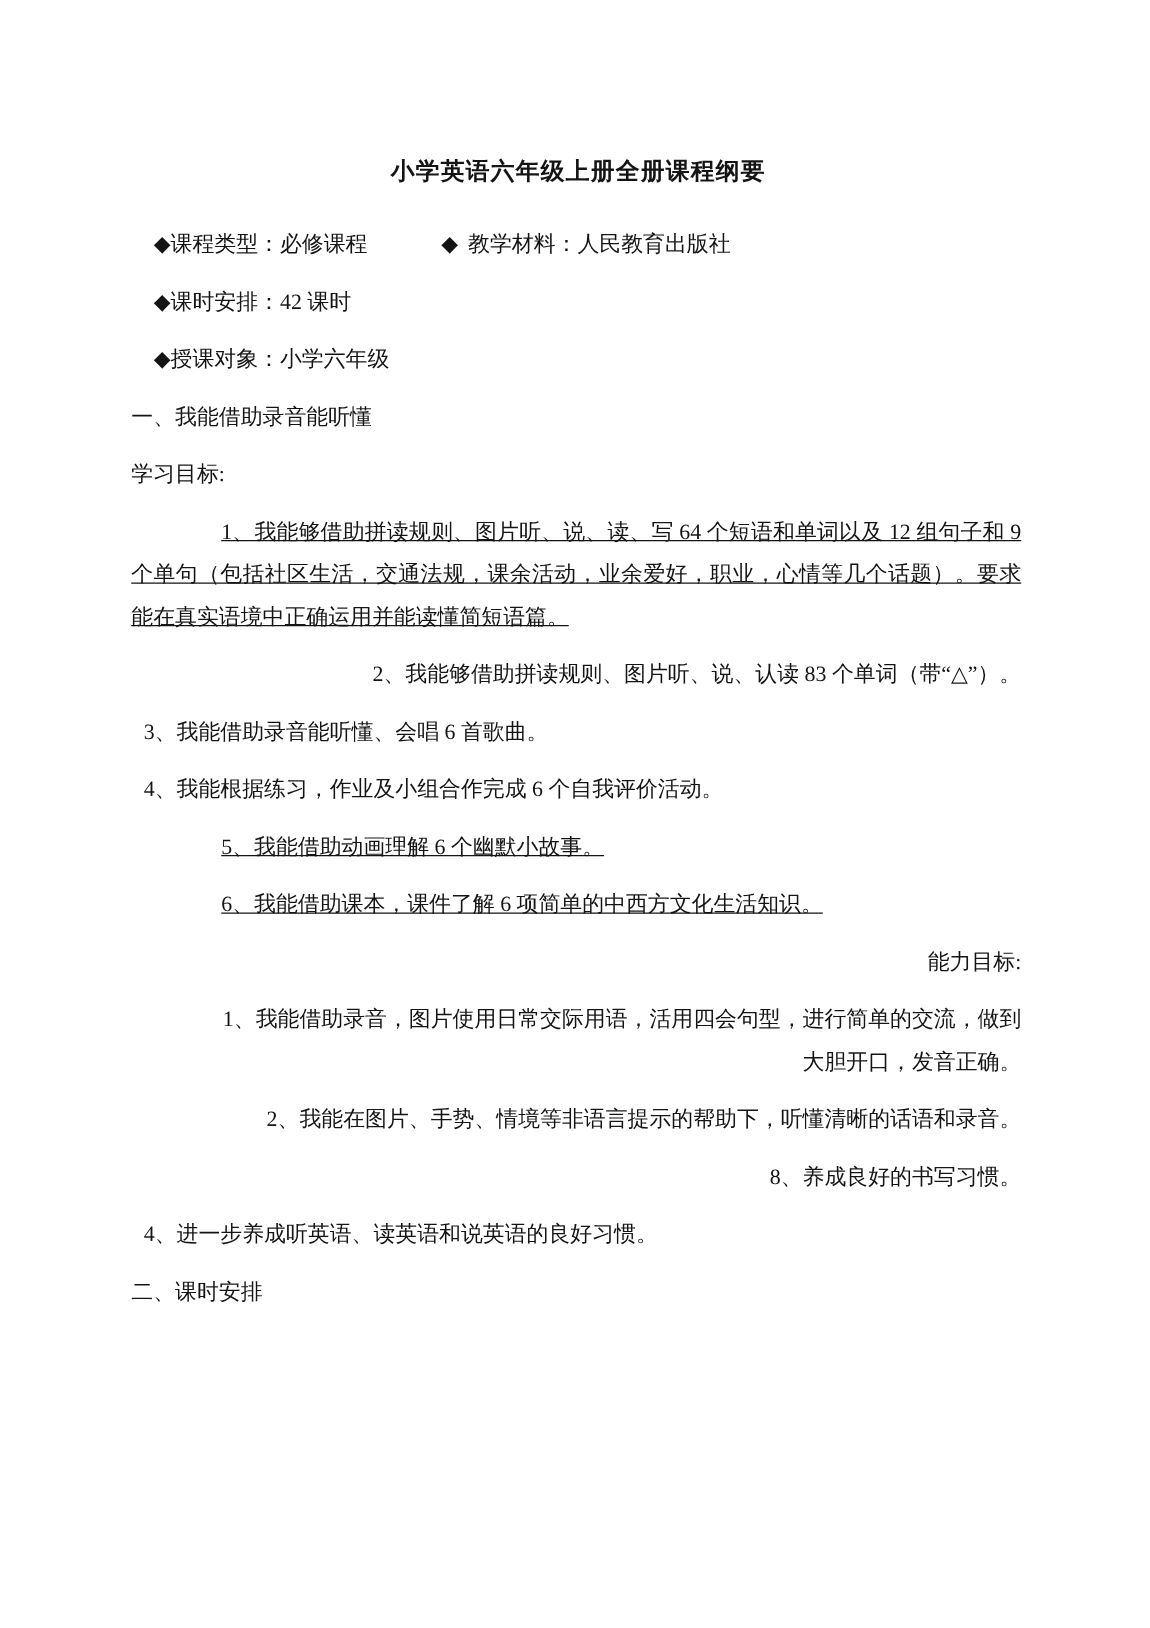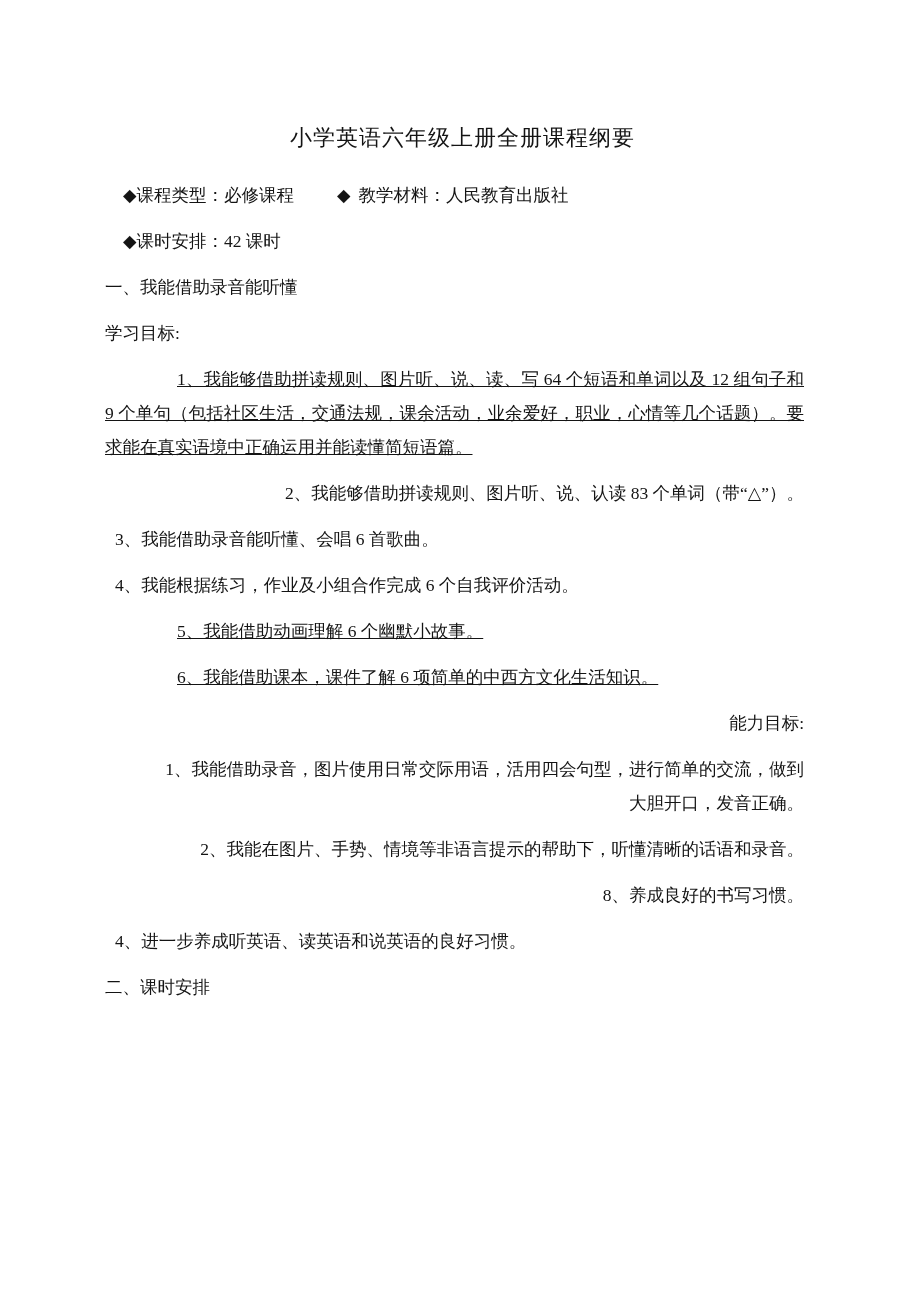--- a/index.html
+++ b/index.html
@@ -13,31 +13,32 @@
     width: 920px;
     height: 1302px;
     background: #ffffff;
     color: #141414;
     font-family: "Liberation Serif", "DejaVu Serif", serif;
     padding: 118px 100px 0 105px;
     overflow: hidden;
   }
   .doc-title {
     margin: 0 0 20px 0;
-    font-size: 22px;
-    font-weight: normal;
+    font-size: 19px;
+    font-weight: bold;
     line-height: 40px;
     text-align: center;
     letter-spacing: 1px;
   }
   .para {
-    margin: 0 16px 12px 0;
+    margin: 0 3px 12px 0;
     font-size: 17.5px;
     line-height: 34px;
     text-align: justify;
+    gap: 16px;
   }
   .single {
     text-align: left;
   }
   
   .meta-row {
     padding-left: 18px;
   }
   .meta-flex {
     display: flex;
@@ -64,20 +65,21 @@
 
   <h1 class="doc-title">小学英语六年级上册全册课程纲要</h1>
 
   <p class="para single meta-row meta-flex">
     <span class="meta-item"><span class="bullet">◆</span><span>课程类型：必修课程</span></span>
     <span class="meta-item meta-gap"><span class="bullet bullet-space">◆</span><span>教学材料：人民教育出版社</span></span>
   </p>
 
   <p class="para single meta-row"><span class="bullet">◆</span><span>课时安排：42 课时</span></p>
 
+  <p class="para single meta-row"><span class="bullet">◆</span><span>授课对象：小学六年级</span></p>
 
   <p class="para single heading">一、我能借助录音能听懂</p>
 
 
   <p class="para single">学习目标:</p>
 
   <p class="para indent-xl">1、我能够借助拼读规则、图片听、说、读、写 64 个短语和单词以及 12 组句子和 9 个单句（包括社区生活，交通法规，课余活动，业余爱好，职业，心情等几个话题）。要求能在真实语境中正确运用并能读懂简短语篇。</p>
   <p class="para indent-lg single">2、我能够借助拼读规则、图片听、说、认读 83 个单词（带“△”）。</p>
   <p class="para indent-sm single">3、我能借助录音能听懂、会唱 6 首歌曲。</p>
   <p class="para indent-sm single">4、我能根据练习，作业及小组合作完成 6 个自我评价活动。</p>

